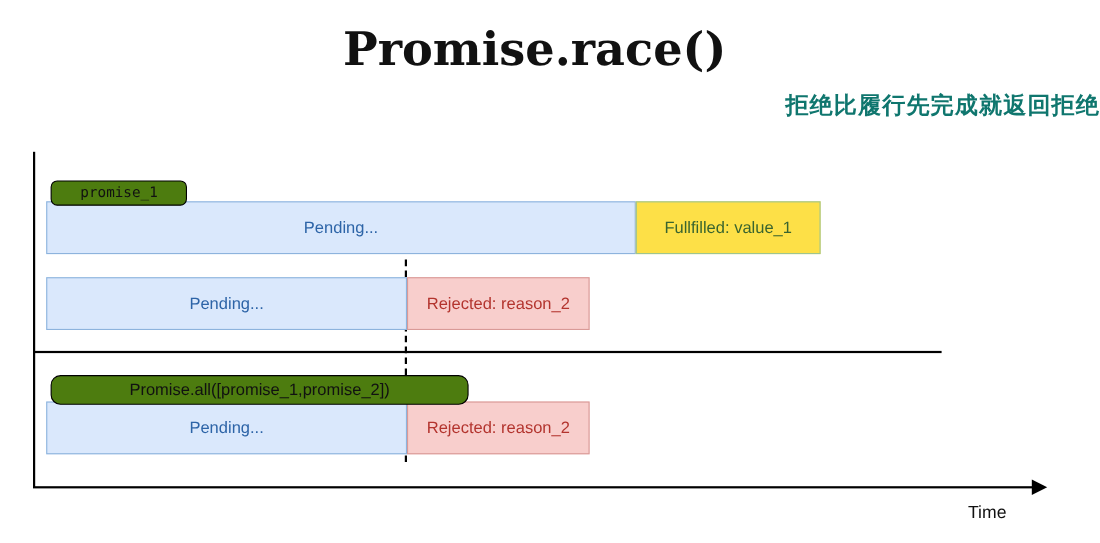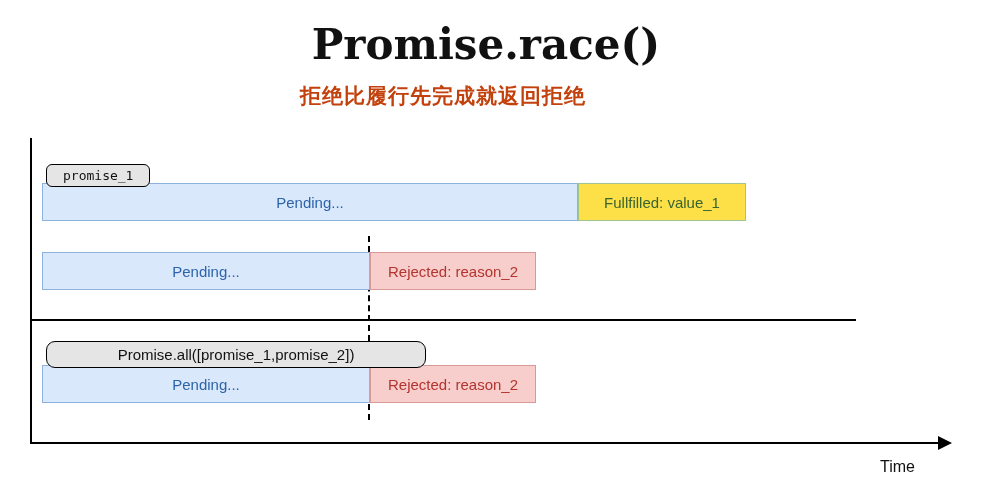--- a/index.html
+++ b/index.html
@@ -12,22 +12,22 @@
   }
   .title{
     position:absolute;top:20px;left:0;width:972px;
     text-align:center;
     font-family:"DejaVu Serif","Liberation Serif",serif;
     font-weight:bold;font-size:42px;color:#111;
     margin:0;
   }
   .subtitle{
     position:absolute;top:82px;left:300px;width:700px;
-    text-align:left;
-    font-weight:bold;font-size:21px;color:#c2410c;
+    text-align:right;
+    font-weight:bold;font-size:21px;color:#0f766e;
     letter-spacing:1px;
   }
   
   .axis-y{
     position:absolute;left:30px;top:138px;height:305px;width:0;
     border-left:2px solid #000;
   }
   .axis-x{
     position:absolute;left:30px;top:442px;width:910px;height:0;
     border-top:2px solid #000;
@@ -45,34 +45,34 @@
   .separator{
     position:absolute;left:30px;top:319px;width:826px;height:0;
     border-top:2px solid #000;
   }
   .dashed-line{
     position:absolute;left:368px;top:236px;height:184px;width:0;
     border-left:2px dashed #000;
   }
   
   .bar{
-    position:absolute;height:38px;
+    position:absolute;height:48px;
     display:flex;align-items:center;justify-content:center;
     font-size:15px;
     box-sizing:border-box;
     border:1px solid;
   }
   .bar.pending{background:#dae8fc;border-color:#8db3dd;color:#2d64a7;}
   .bar.fulfilled{background:#fde047;border-color:#9ec58f;color:#39642f;}
   .bar.rejected{background:#f8cecc;border-color:#d99a97;color:#b3342e;}
   
   .tag{
-    position:absolute;background:#e5e5e5;
+    position:absolute;background:#4d7c0f;
     border:1.5px solid #000;border-radius:6px;
-    padding:3px 16px;
+    padding:3px 26px;
     font-size:13px;color:#111;
     z-index:3;
     box-sizing:border-box;
     display:flex;align-items:center;justify-content:center;
   }
   .tag.mono{font-family:"DejaVu Sans Mono","Liberation Mono",monospace;}
   .tag.wide{
     width:380px;height:27px;border-radius:9px;
     font-family:"Liberation Sans",sans-serif;font-size:15px;
   }

